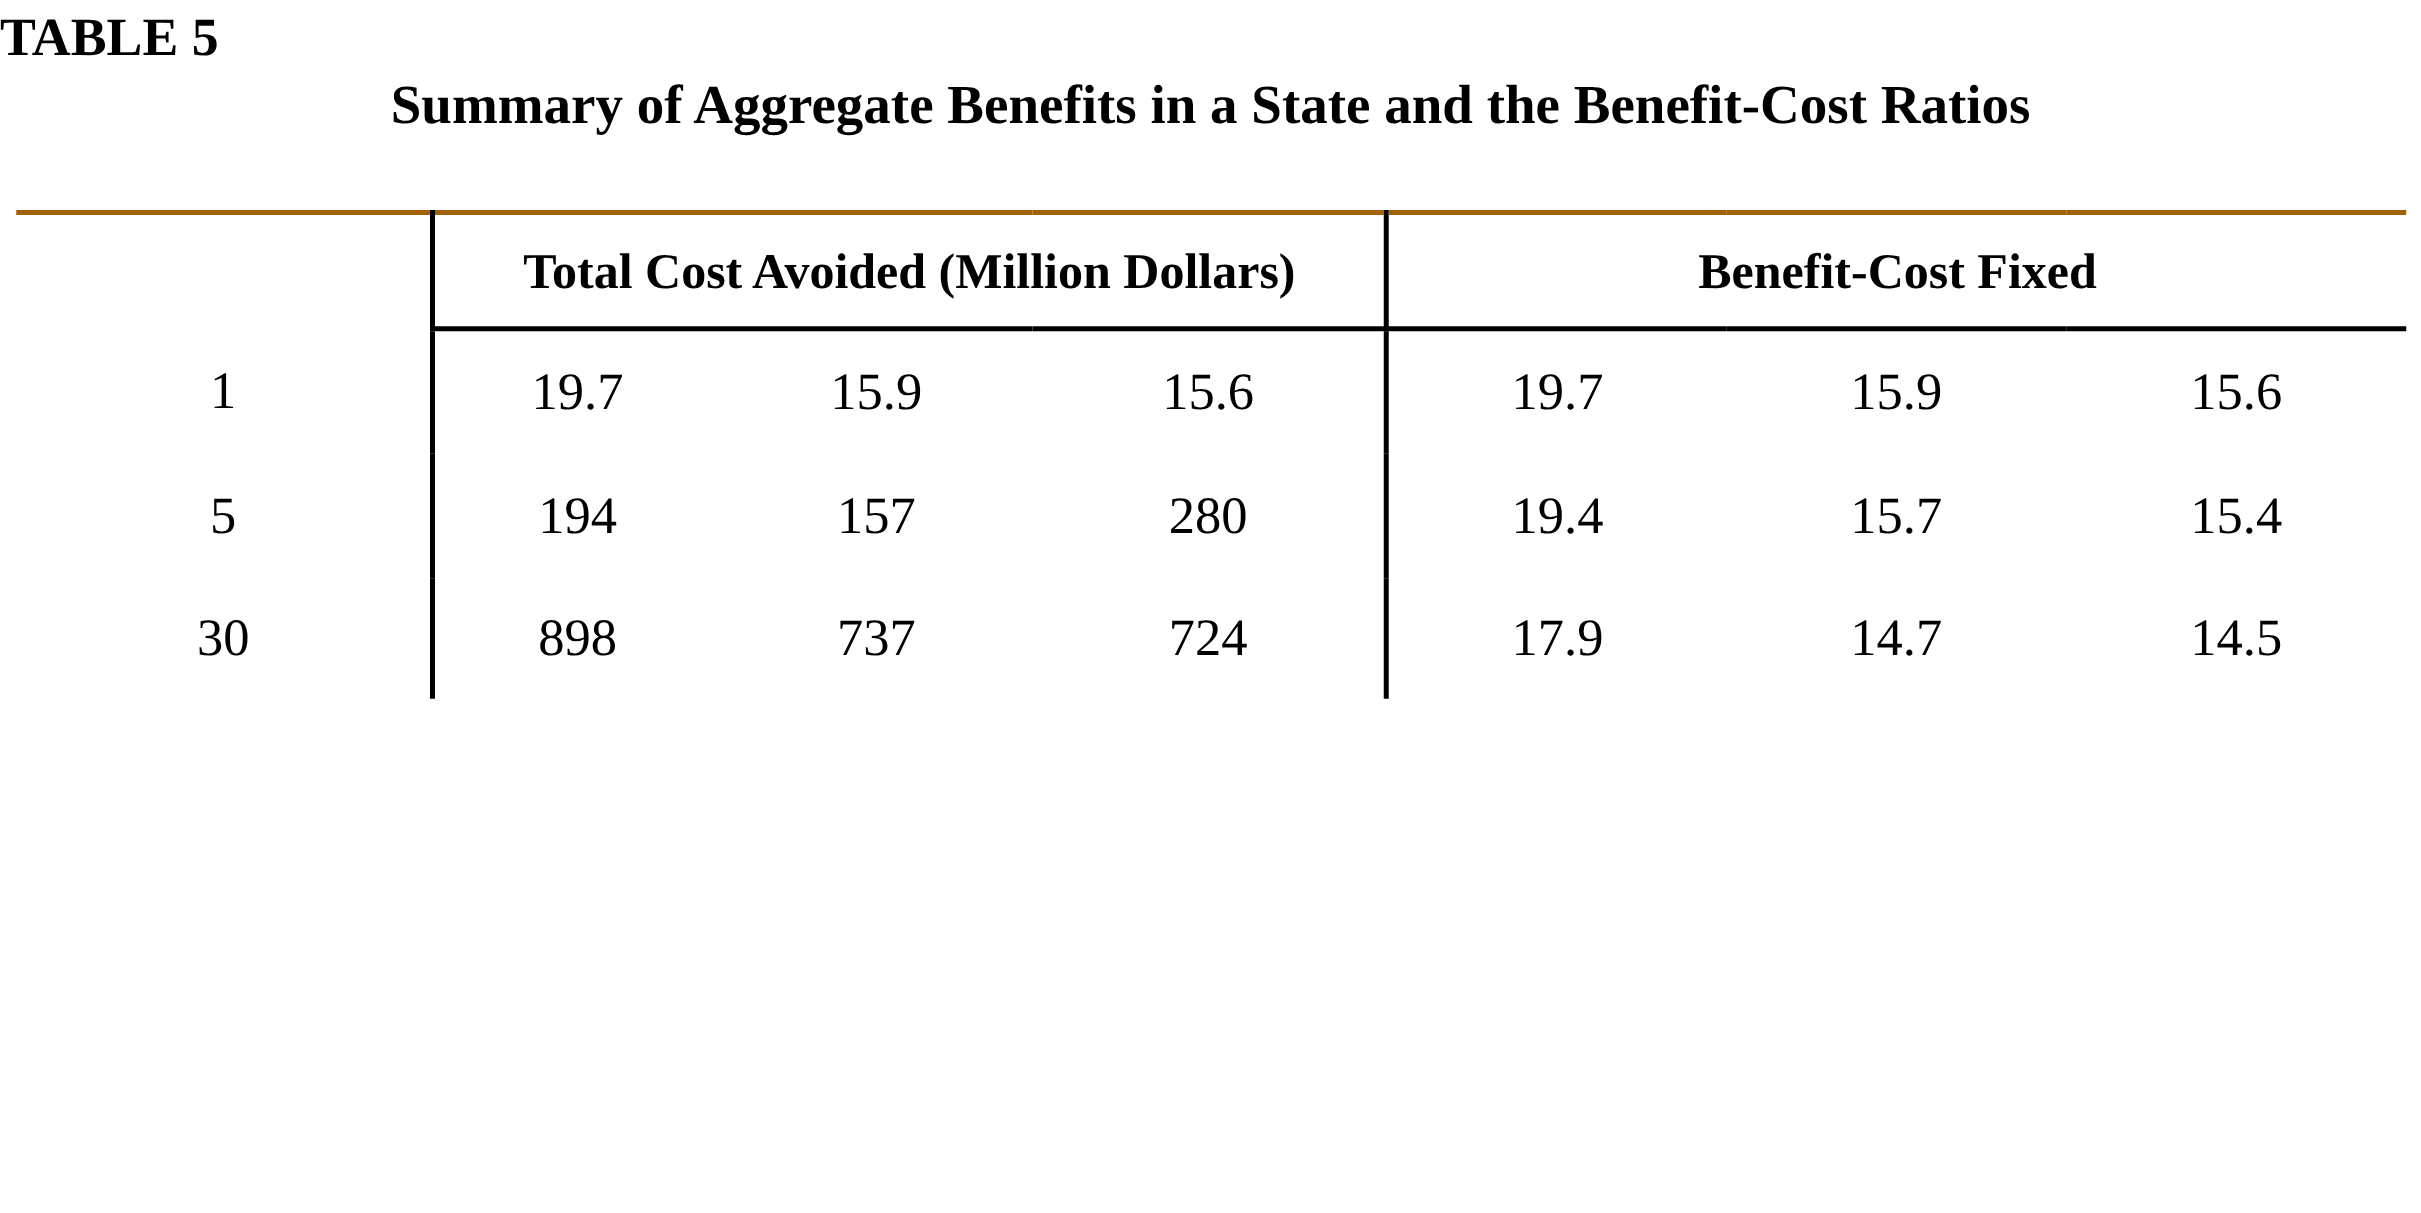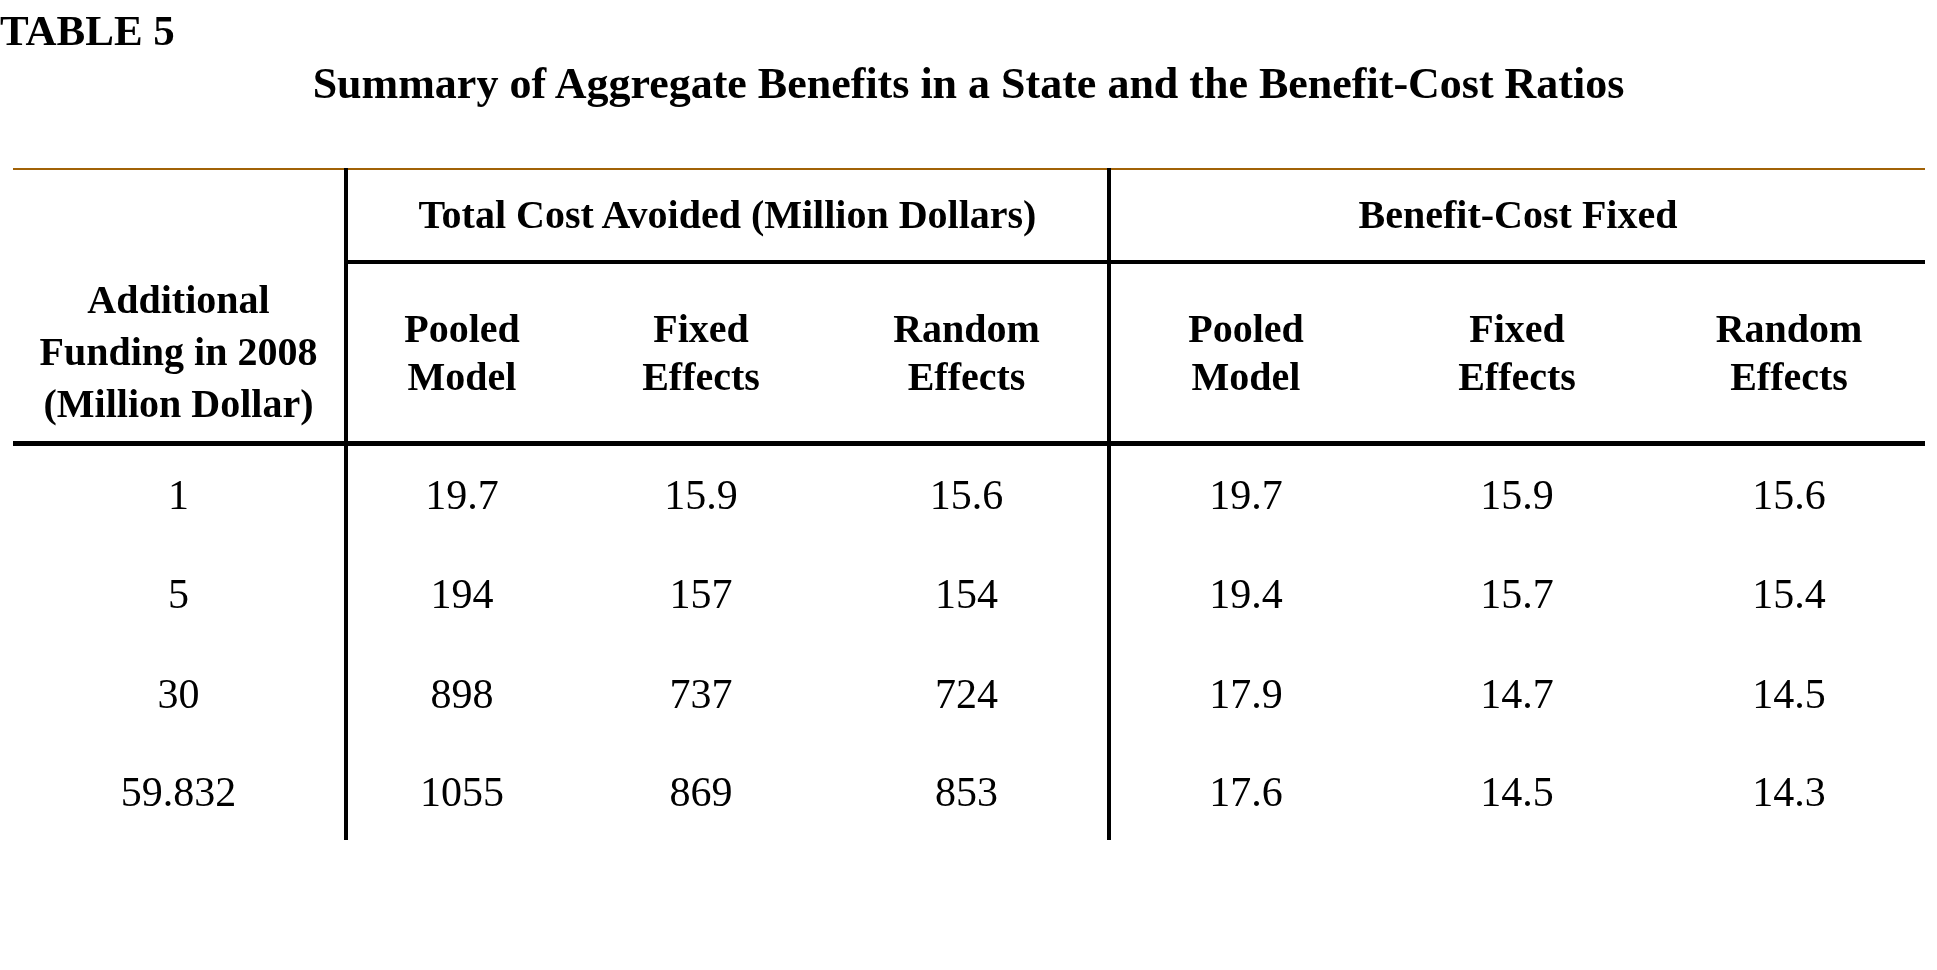--- a/index.html
+++ b/index.html
@@ -25,21 +25,21 @@
     text-align: center;
     margin-top: 6px;
     line-height: 1.08;
   }
   table.data-table {
     border-collapse: collapse;
     table-layout: fixed;
     margin-left: 13px;
     margin-top: 60px;
     width: 1912px;
-    border-top: 2px solid #a16207;
+    border-top: 4px solid #a16207;
   }
   table.data-table th, table.data-table td {
     padding: 0;
     margin: 0;
   }
   .rule-right { border-right: 4px solid #000; }
   .group-head {
     height: 93px;
     font-size: 40px;
     font-weight: bold;
@@ -92,69 +92,43 @@
     <col style="width:272px">
     <col style="width:272px">
     <col style="width:272px">
   </colgroup>
   <thead>
     <tr>
       <td class="corner-cell"></td>
       <th class="group-head rule-right" colspan="3">Total Cost Avoided (Million Dollars)</th>
       <th class="group-head" colspan="3">Benefit-Cost Fixed</th>
     </tr>
-    <tr>
-      <td class="row-header-cell sub-cell">Additional
-Funding in 2008
-(Million Dollar)</td>
-      <th class="sub-head sub-cell">Pooled
-Model</th>
-      <th class="sub-head sub-cell">Fixed
-Effects</th>
-      <th class="sub-head sub-cell rule-right">Random
-Effects</th>
-      <th class="sub-head sub-cell">Pooled
-Model</th>
-      <th class="sub-head sub-cell">Fixed
-Effects</th>
-      <th class="sub-head sub-cell">Random
-Effects</th>
-    </tr>
   </thead>
   <tbody>
     <tr class="data-row">
       <td class="rule-right">1</td>
       <td>19.7</td>
       <td>15.9</td>
       <td class="rule-right">15.6</td>
       <td>19.7</td>
       <td>15.9</td>
       <td>15.6</td>
     </tr>
     <tr class="data-row">
       <td class="rule-right">5</td>
       <td>194</td>
       <td>157</td>
-      <td class="rule-right">154</td>
+      <td class="rule-right">280</td>
       <td>19.4</td>
       <td>15.7</td>
       <td>15.4</td>
     </tr>
     <tr class="data-row">
       <td class="rule-right">30</td>
       <td>898</td>
       <td>737</td>
       <td class="rule-right">724</td>
       <td>17.9</td>
       <td>14.7</td>
       <td>14.5</td>
     </tr>
-    <tr class="data-row">
-      <td class="rule-right">59.832</td>
-      <td>1055</td>
-      <td>869</td>
-      <td class="rule-right">853</td>
-      <td>17.6</td>
-      <td>14.5</td>
-      <td>14.3</td>
-    </tr>
   </tbody>
 </table>
 
 </body></html>

